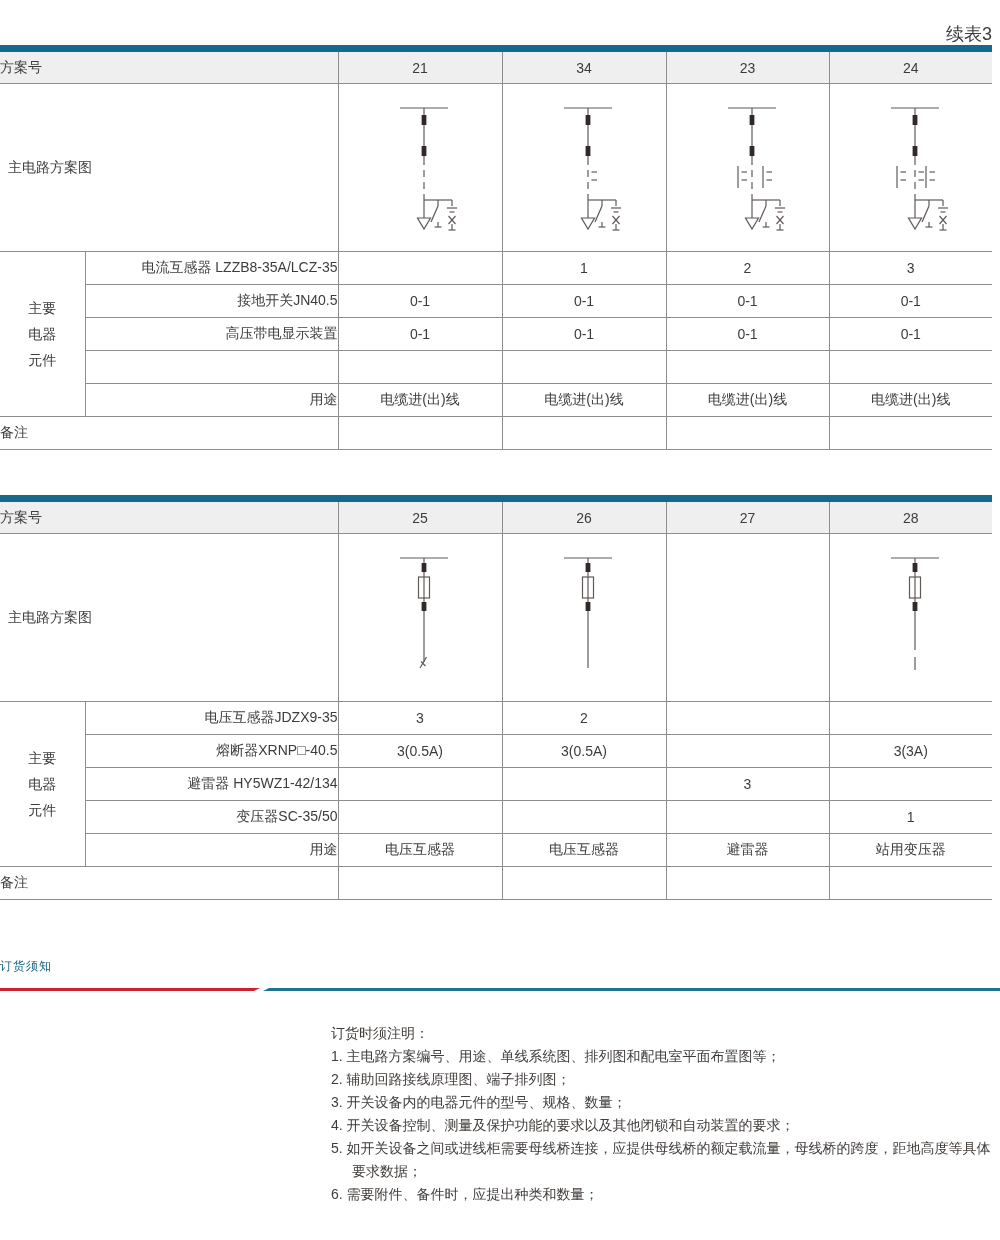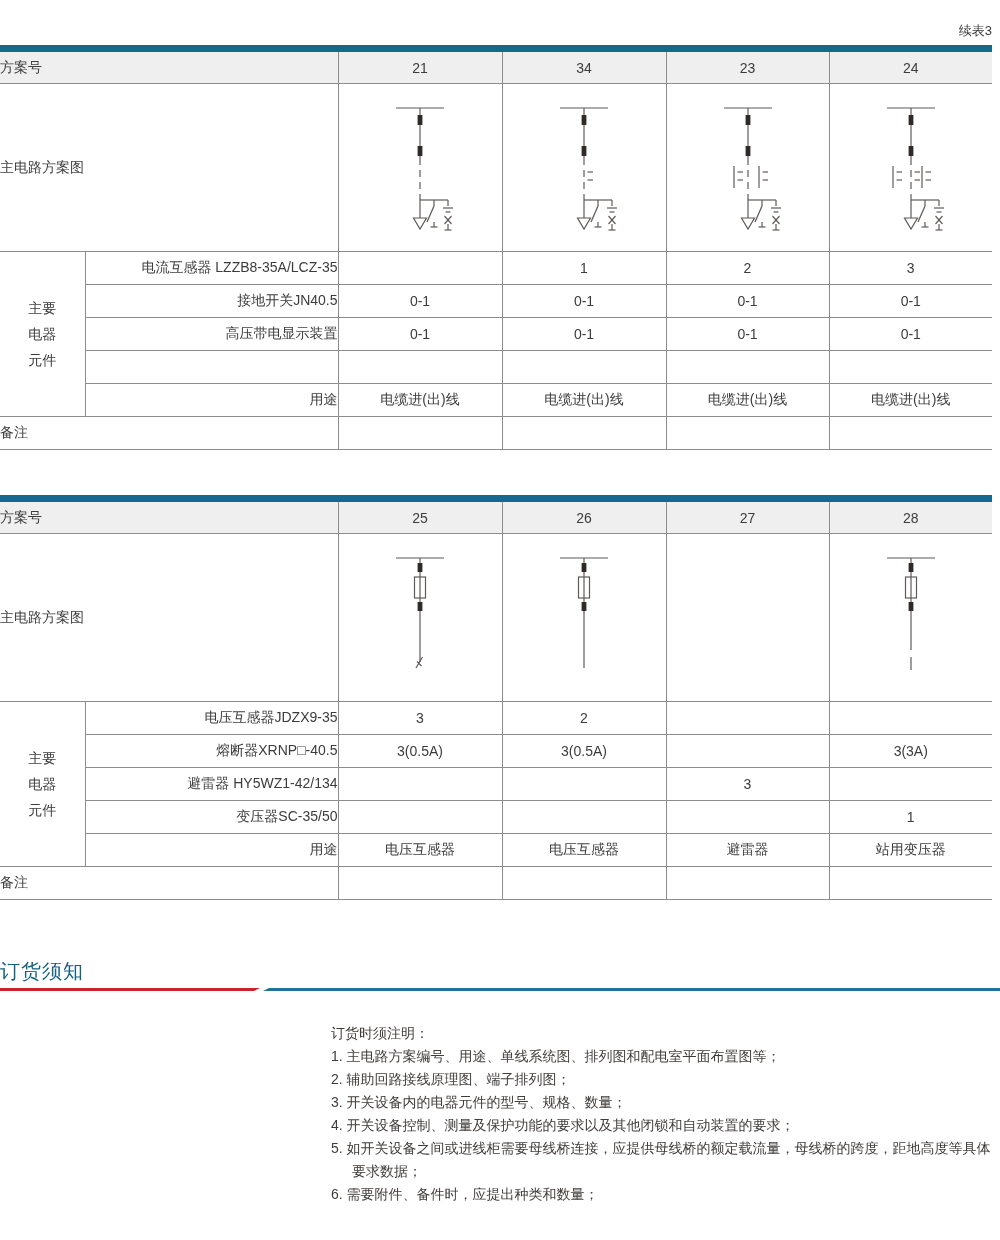--- a/index.html
+++ b/index.html
@@ -1,46 +1,46 @@
 <!DOCTYPE html>
 <html><head>
 <meta charset="utf-8">
 <style>
   html,body { margin:0; padding:0; background:#ffffff; }
   .page {
     position:relative; width:1000px; height:1240px; overflow:hidden;
     background:#ffffff; color:#3c3c3c;
     font-family:"Liberation Sans","DejaVu Sans",sans-serif;
   }
-  .continued { position:absolute; top:22px; right:8px; font-size:13px; color:#3c3c3c; }
+  .continued { position:absolute; top:22px; right:8px; font-size:18px; color:#3c3c3c; }
 
   .tblock { position:absolute; left:0; width:992px; }
   .tblock.t1 { top:45px; }
   .tblock.t2 { top:495px; }
   .tealbar { height:7px; background:#136a8c; }
 
   table.scheme {
     border-collapse:collapse; width:992px; table-layout:fixed;
     border-left:hidden; border-right:hidden; border-top:hidden;
   }
   table.scheme td {
     border:1px solid #8d8d8d; font-size:14px; padding:0; color:#3c3c3c;
     vertical-align:middle;
   }
   tr.hdr td { background:#efefef; height:31px; }
   td.lbl { text-align:right; padding-left:8px; }
   td.mlbl { text-align:left; padding-left:92px; }
   td.ctr { text-align:center; }
-  tr.diag-row td { height:167px; vertical-align:middle; }
+  tr.diag-row td { height:167px; vertical-align:middle;padding-left:8px; }
   td.diag { text-align:center; vertical-align:top; }
   td.diag svg { margin-top:12px; }
   tr.body-row td { height:32px; }
   td.grp { text-align:center; line-height:26px; vertical-align:middle; }
 
-  .order-title { position:absolute; left:0; top:958px; font-size:20px; color:#15617f; letter-spacing:1px; }
+  .order-title { position:absolute; left:0; top:958px; font-size:12px; color:#15617f; letter-spacing:1px; }
   .rule-red  { position:absolute; left:0;   top:988px; width:260px; height:3px; background:#ce2130;
                clip-path:polygon(0 0,100% 0,calc(100% - 6px) 100%,0 100%); }
   .rule-teal { position:absolute; left:263px; top:988px; width:737px; height:3px; background:#1f7396;
                clip-path:polygon(6px 0,100% 0,100% 100%,0 100%); }
 
   .notes { position:absolute; left:331px; top:1022px; width:668px; font-size:14px; line-height:23px; color:#403c3a; }
   .notes .intro { margin:0 0 0 0; }
   .notes .item { padding-left:21px; text-indent:-21px; }
 </style>
 </head>

